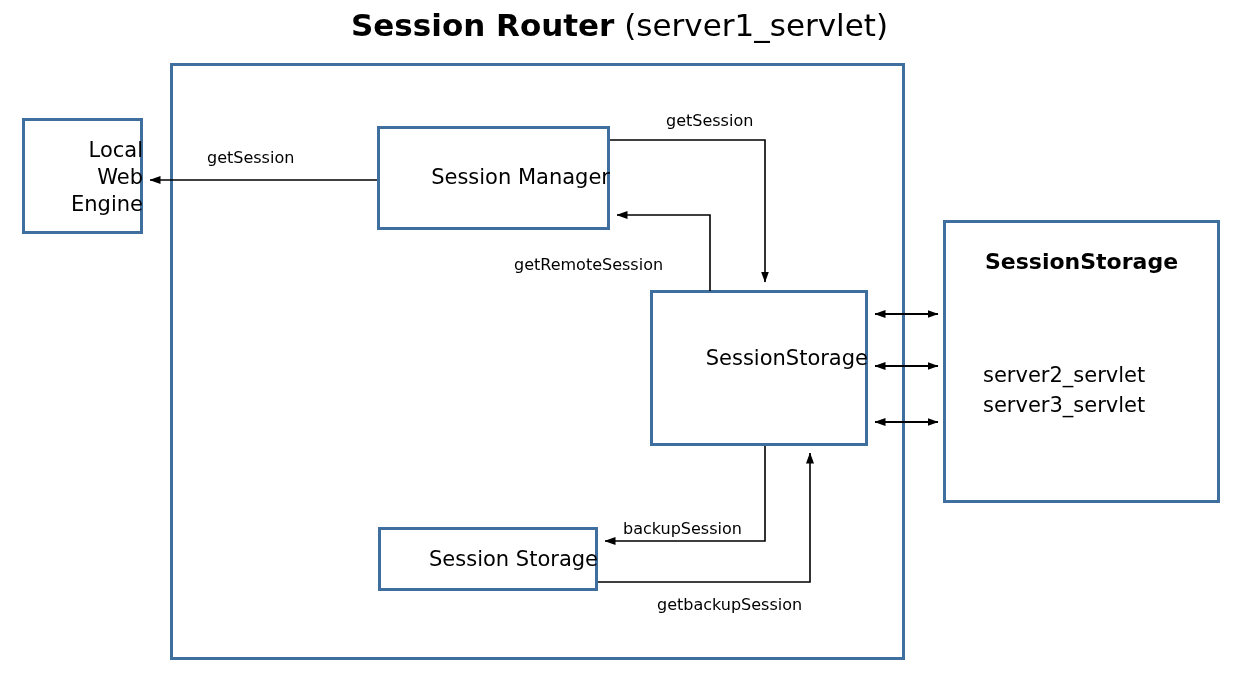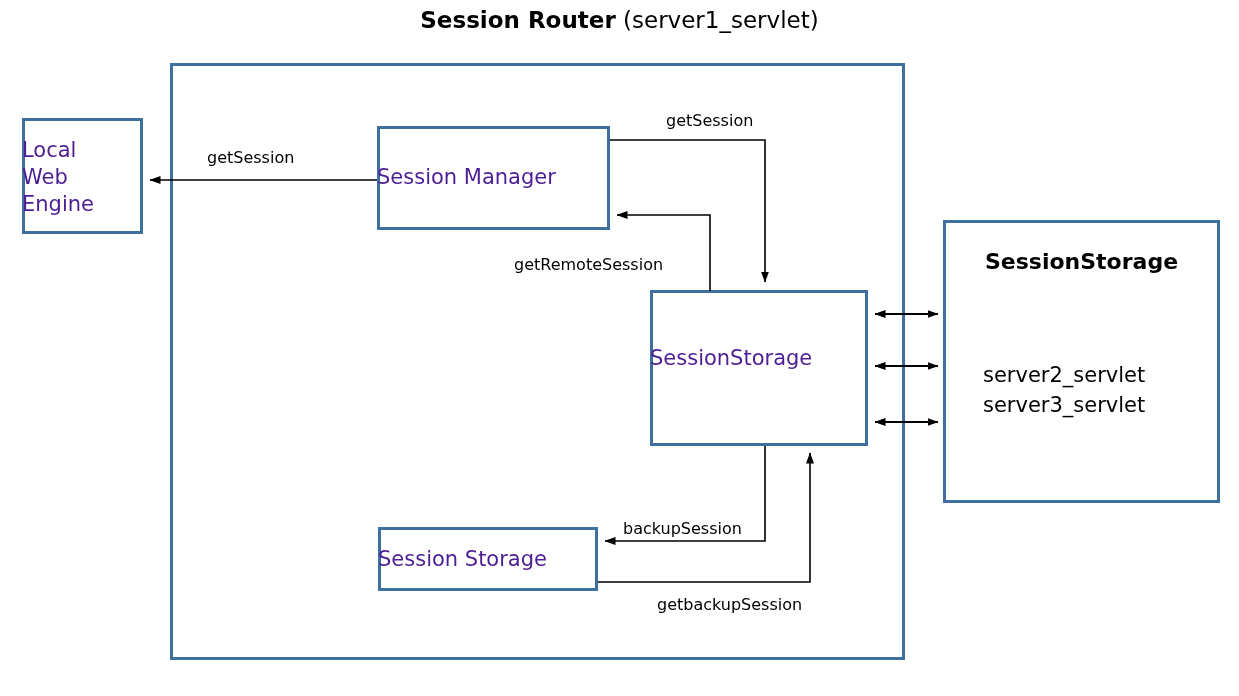--- a/index.html
+++ b/index.html
@@ -23,33 +23,33 @@
     top: 0;
     width: 1239px;
     height: 696px;
   }
   .title {
     position: absolute;
     left: 0;
     top: 7px;
     width: 1239px;
     text-align: center;
-    font-size: 23px;
+    font-size: 31px;
     color: #000000;
     white-space: nowrap;
   }
   .title .strong {
     font-weight: bold;
   }
   .node-label {
     position: absolute;
-    color: #4c1d95;
+    color: #000000;
     font-size: 21px;
     line-height: 27px;
-    text-align: left;
+    text-align: right;
     white-space: pre;
     pointer-events: none;
   }
   .edge-label {
     position: absolute;
     color: #000000;
     font-size: 16px;
     white-space: nowrap;
     pointer-events: none;
   }

